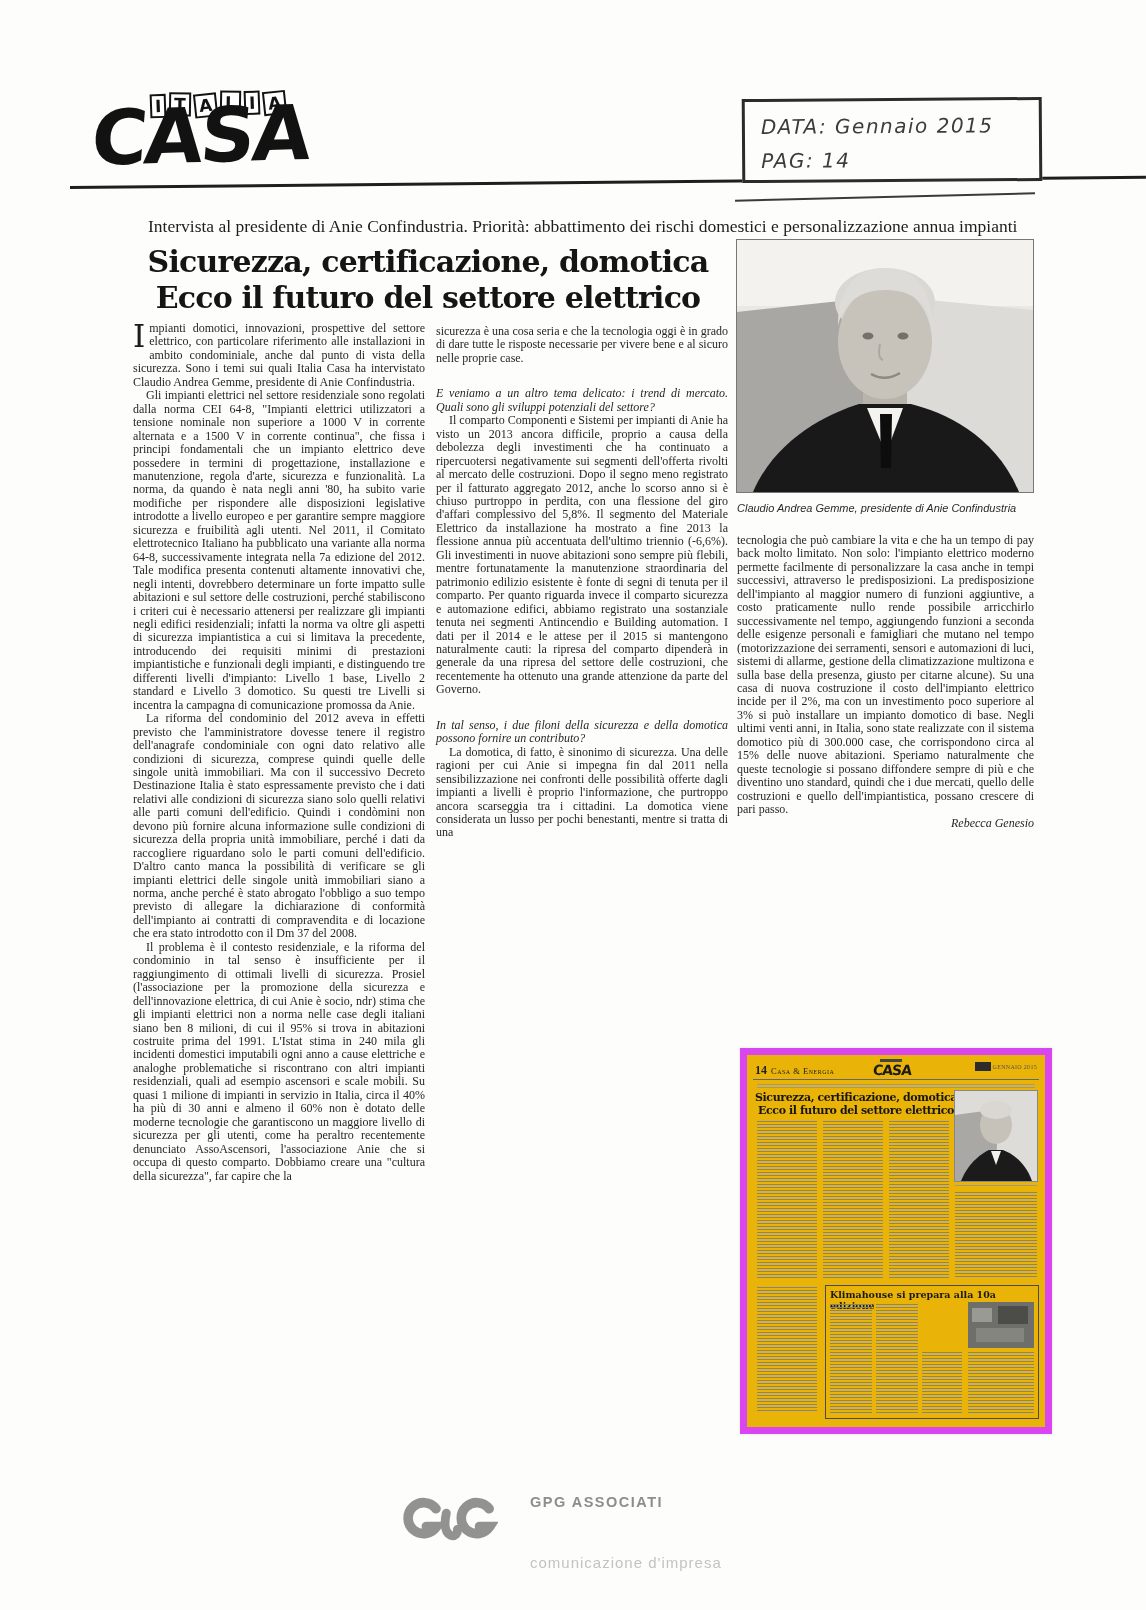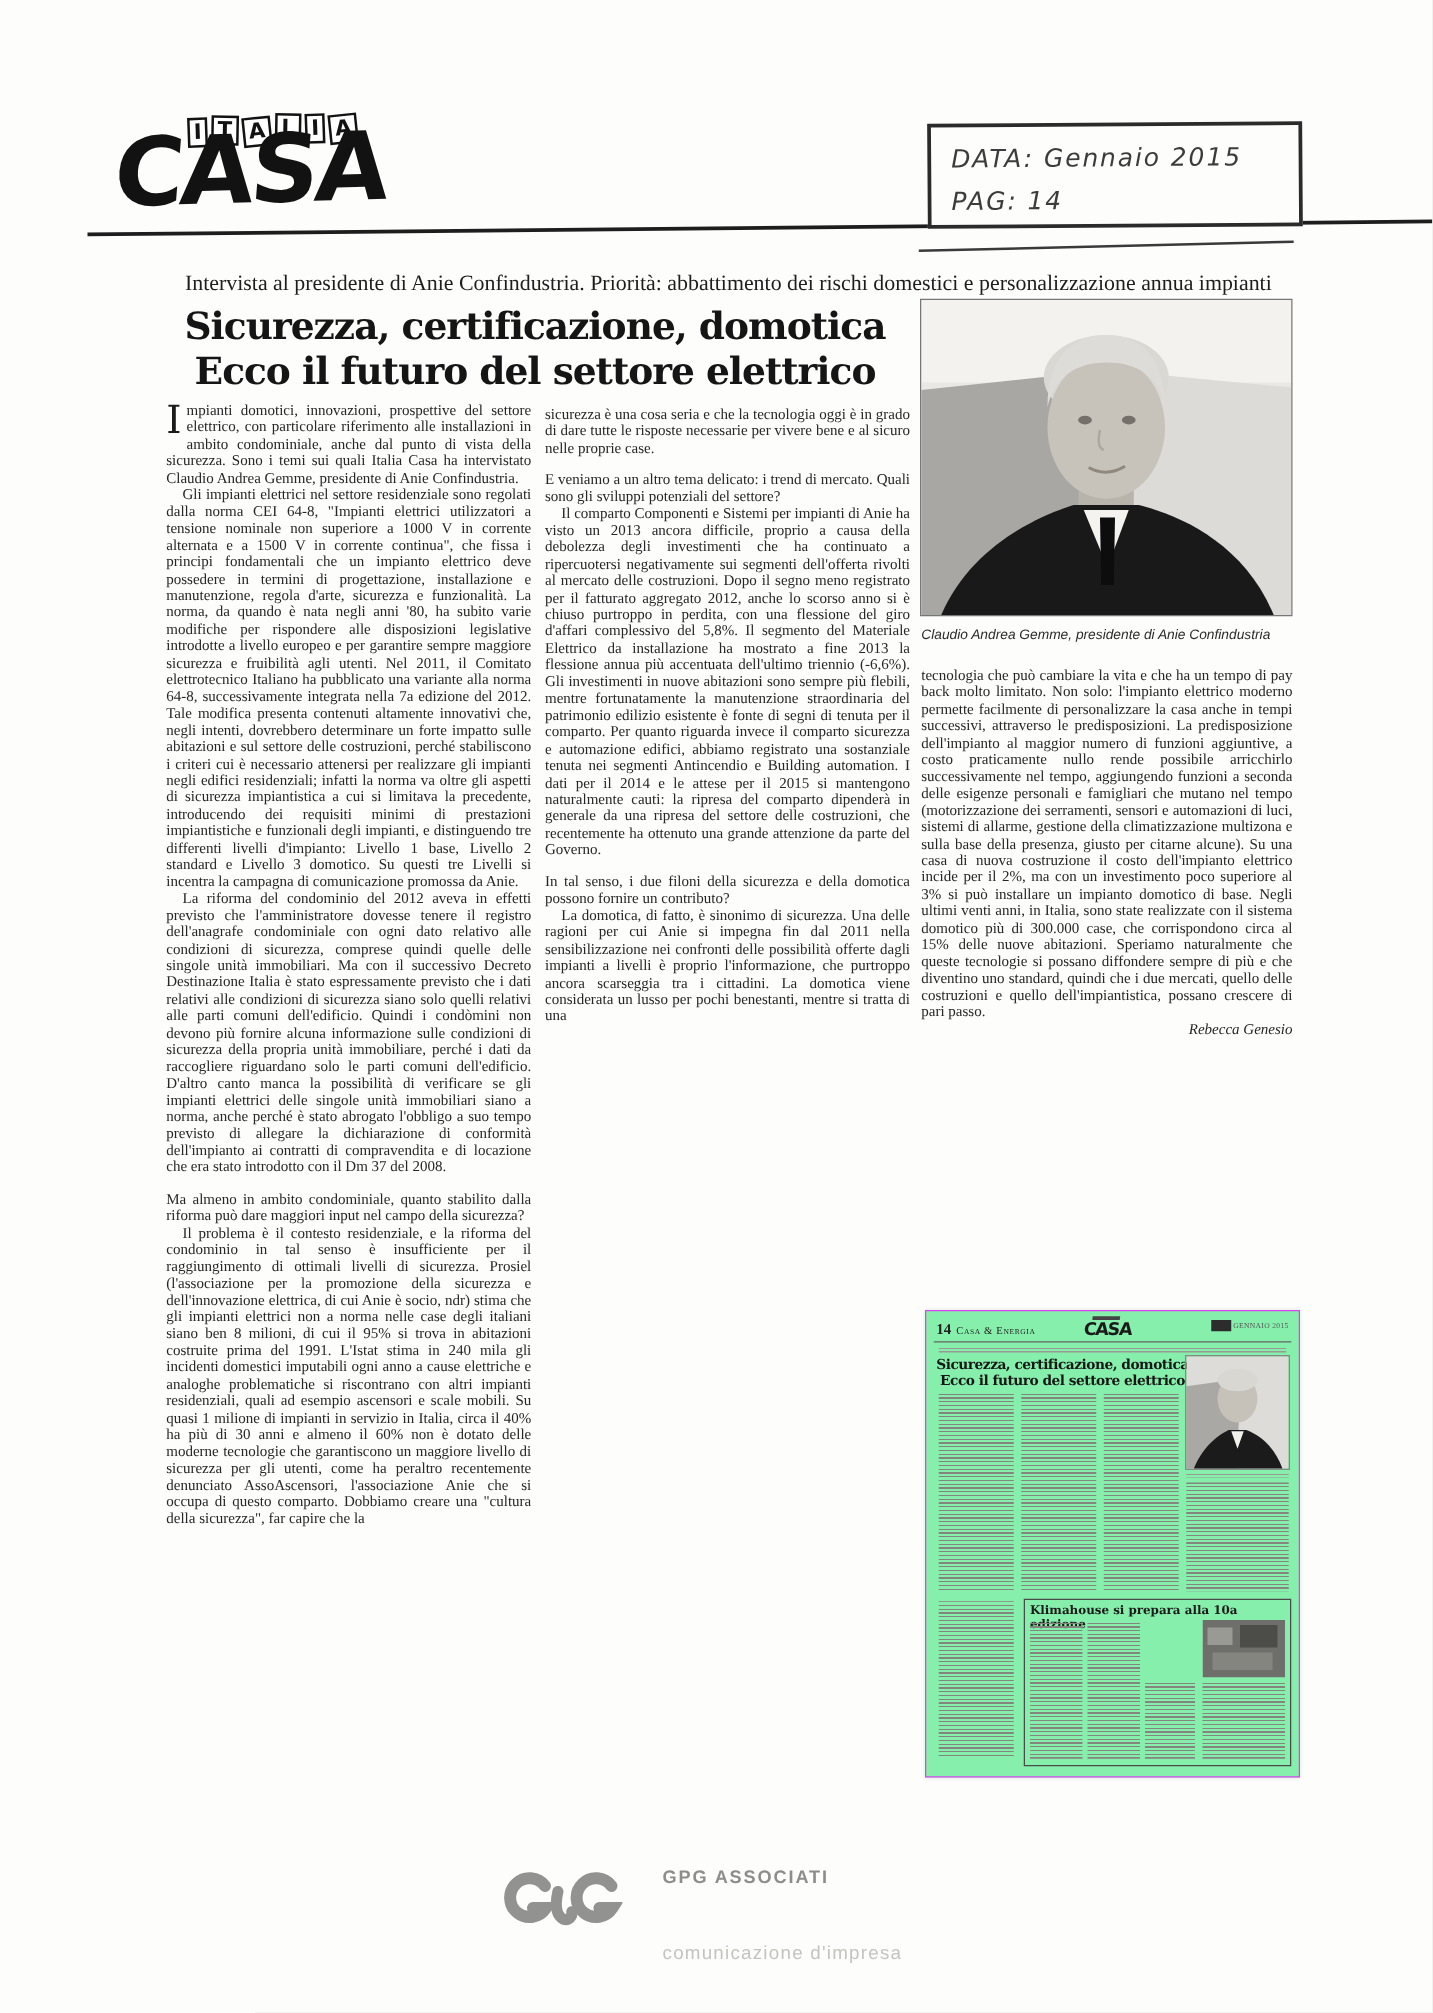--- a/index.html
+++ b/index.html
@@ -64,32 +64,32 @@
   
   .col {
     position:absolute; width:292px; text-align:justify;
     font-size:12px; line-height:13.45px; color:#262626;
     hyphens:auto; -webkit-hyphens:auto;
   }
   .col1 { left:133px; top:322px; }
   .col2 { left:436px; top:325px; }
   .col3 { left:737px; top:534px; width:297px; }
   .col p { margin:0; }
-  .col p.q { margin-top:12px; }
+  .col p.q { font-style:italic; margin-top:22px; }
   .col p.a { text-indent:13px; }
   .dropcap {
     float:left; font-family:"DejaVu Serif", serif; font-size:31px; line-height:25px;
     padding:2px 4px 0 0; color:#1b1b1b;
   }
   .byline { text-align:right; font-style:italic; margin-top:3px; }
 
   
   .thumb {
     position:absolute; left:740px; top:1048px; width:298px; height:372px;
-    background:#86efac; border:1px solid #d946ef; box-shadow:0 0 3px rgba(0,0,0,.12);
+    background:#eab308; border:7px solid #d946ef; box-shadow:0 0 3px rgba(0,0,0,.12);
     font-family:"Liberation Serif", serif; color:#222;
   }
   .thumb-header { position:absolute; left:8px; right:8px; top:5px; height:18px; }
   .thumb-pagenum { font-size:12px; font-weight:bold; }
   .thumb-section { font-size:8.5px; letter-spacing:.5px; font-variant:small-caps; }
   .thumb-logo {
     position:absolute; left:118px; top:2px;
     font-family:"DejaVu Sans", sans-serif; font-weight:bold; font-size:14px;
     letter-spacing:-1px; color:#1a1a1a; transform:skewX(-6deg);
   }
@@ -184,21 +184,20 @@
       <polygon points="130,168 166,168 149,214" fill="#f4f3f0"></polygon>
       <polygon points="143,174 155,174 154,228 144,228" fill="#0d0d0d"></polygon>
     </svg>
   </div>
   <div class="caption">Claudio Andrea Gemme, presidente di Anie Confindustria</div>
 
   <div class="col col1">
     <p><span class="dropcap">I</span><span>mpianti domotici, innovazioni, prospettive del settore elettrico, con particolare riferimento alle installazioni in ambito condominiale, anche dal punto di vista della sicurezza. Sono i temi sui quali Italia Casa ha intervistato Claudio Andrea Gemme, presidente di Anie Confindustria.</span></p>
     <p class="a">Gli impianti elettrici nel settore residenziale sono regolati dalla norma CEI 64-8, "Impianti elettrici utilizzatori a tensione nominale non superiore a 1000 V in corrente alternata e a 1500 V in corrente continua", che fissa i principi fondamentali che un impianto elettrico deve possedere in termini di progettazione, installazione e manutenzione, regola d'arte, sicurezza e funzionalità. La norma, da quando è nata negli anni '80, ha subito varie modifiche per rispondere alle disposizioni legislative introdotte a livello europeo e per garantire sempre maggiore sicurezza e fruibilità agli utenti. Nel 2011, il Comitato elettrotecnico Italiano ha pubblicato una variante alla norma 64-8, successivamente integrata nella 7a edizione del 2012. Tale modifica presenta contenuti altamente innovativi che, negli intenti, dovrebbero determinare un forte impatto sulle abitazioni e sul settore delle costruzioni, perché stabiliscono i criteri cui è necessario attenersi per realizzare gli impianti negli edifici residenziali; infatti la norma va oltre gli aspetti di sicurezza impiantistica a cui si limitava la precedente, introducendo dei requisiti minimi di prestazioni impiantistiche e funzionali degli impianti, e distinguendo tre differenti livelli d'impianto: Livello 1 base, Livello 2 standard e Livello 3 domotico. Su questi tre Livelli si incentra la campagna di comunicazione promossa da Anie.</p>
     <p class="a">La riforma del condominio del 2012 aveva in effetti previsto che l'amministratore dovesse tenere il registro dell'anagrafe condominiale con ogni dato relativo alle condizioni di sicurezza, comprese quindi quelle delle singole unità immobiliari. Ma con il successivo Decreto Destinazione Italia è stato espressamente previsto che i dati relativi alle condizioni di sicurezza siano solo quelli relativi alle parti comuni dell'edificio. Quindi i condòmini non devono più fornire alcuna informazione sulle condizioni di sicurezza della propria unità immobiliare, perché i dati da raccogliere riguardano solo le parti comuni dell'edificio. D'altro canto manca la possibilità di verificare se gli impianti elettrici delle singole unità immobiliari siano a norma, anche perché è stato abrogato l'obbligo a suo tempo previsto di allegare la dichiarazione di conformità dell'impianto ai contratti di compravendita e di locazione che era stato introdotto con il Dm 37 del 2008.</p>
-    <p class="q">Ma almeno in ambito condominiale, quanto stabilito dalla riforma può dare maggiori input nel campo della sicurezza?</p>
     <p class="a">Il problema è il contesto residenziale, e la riforma del condominio in tal senso è insufficiente per il raggiungimento di ottimali livelli di sicurezza. Prosiel (l'associazione per la promozione della sicurezza e dell'innovazione elettrica, di cui Anie è socio, ndr) stima che gli impianti elettrici non a norma nelle case degli italiani siano ben 8 milioni, di cui il 95% si trova in abitazioni costruite prima del 1991. L'Istat stima in 240 mila gli incidenti domestici imputabili ogni anno a cause elettriche e analoghe problematiche si riscontrano con altri impianti residenziali, quali ad esempio ascensori e scale mobili. Su quasi 1 milione di impianti in servizio in Italia, circa il 40% ha più di 30 anni e almeno il 60% non è dotato delle moderne tecnologie che garantiscono un maggiore livello di sicurezza per gli utenti, come ha peraltro recentemente denunciato AssoAscensori, l'associazione Anie che si occupa di questo comparto. Dobbiamo creare una "cultura della sicurezza", far capire che la</p>
   </div>
 
   <div class="col col2">
     <p>sicurezza è una cosa seria e che la tecnologia oggi è in grado di dare tutte le risposte necessarie per vivere bene e al sicuro nelle proprie case.</p>
     <p class="q">E veniamo a un altro tema delicato: i trend di mercato. Quali sono gli sviluppi potenziali del settore?</p>
     <p class="a">Il comparto Componenti e Sistemi per impianti di Anie ha visto un 2013 ancora difficile, proprio a causa della debolezza degli investimenti che ha continuato a ripercuotersi negativamente sui segmenti dell'offerta rivolti al mercato delle costruzioni. Dopo il segno meno registrato per il fatturato aggregato 2012, anche lo scorso anno si è chiuso purtroppo in perdita, con una flessione del giro d'affari complessivo del 5,8%. Il segmento del Materiale Elettrico da installazione ha mostrato a fine 2013 la flessione annua più accentuata dell'ultimo triennio (-6,6%). Gli investimenti in nuove abitazioni sono sempre più flebili, mentre fortunatamente la manutenzione straordinaria del patrimonio edilizio esistente è fonte di segni di tenuta per il comparto. Per quanto riguarda invece il comparto sicurezza e automazione edifici, abbiamo registrato una sostanziale tenuta nei segmenti Antincendio e Building automation. I dati per il 2014 e le attese per il 2015 si mantengono naturalmente cauti: la ripresa del comparto dipenderà in generale da una ripresa del settore delle costruzioni, che recentemente ha ottenuto una grande attenzione da parte del Governo.</p>
     <p class="q">In tal senso, i due filoni della sicurezza e della domotica possono fornire un contributo?</p>
     <p class="a">La domotica, di fatto, è sinonimo di sicurezza. Una delle ragioni per cui Anie si impegna fin dal 2011 nella sensibilizzazione nei confronti delle possibilità offerte dagli impianti a livelli è proprio l'informazione, che purtroppo ancora scarseggia tra i cittadini. La domotica viene considerata un lusso per pochi benestanti, mentre si tratta di una</p>
   </div>

